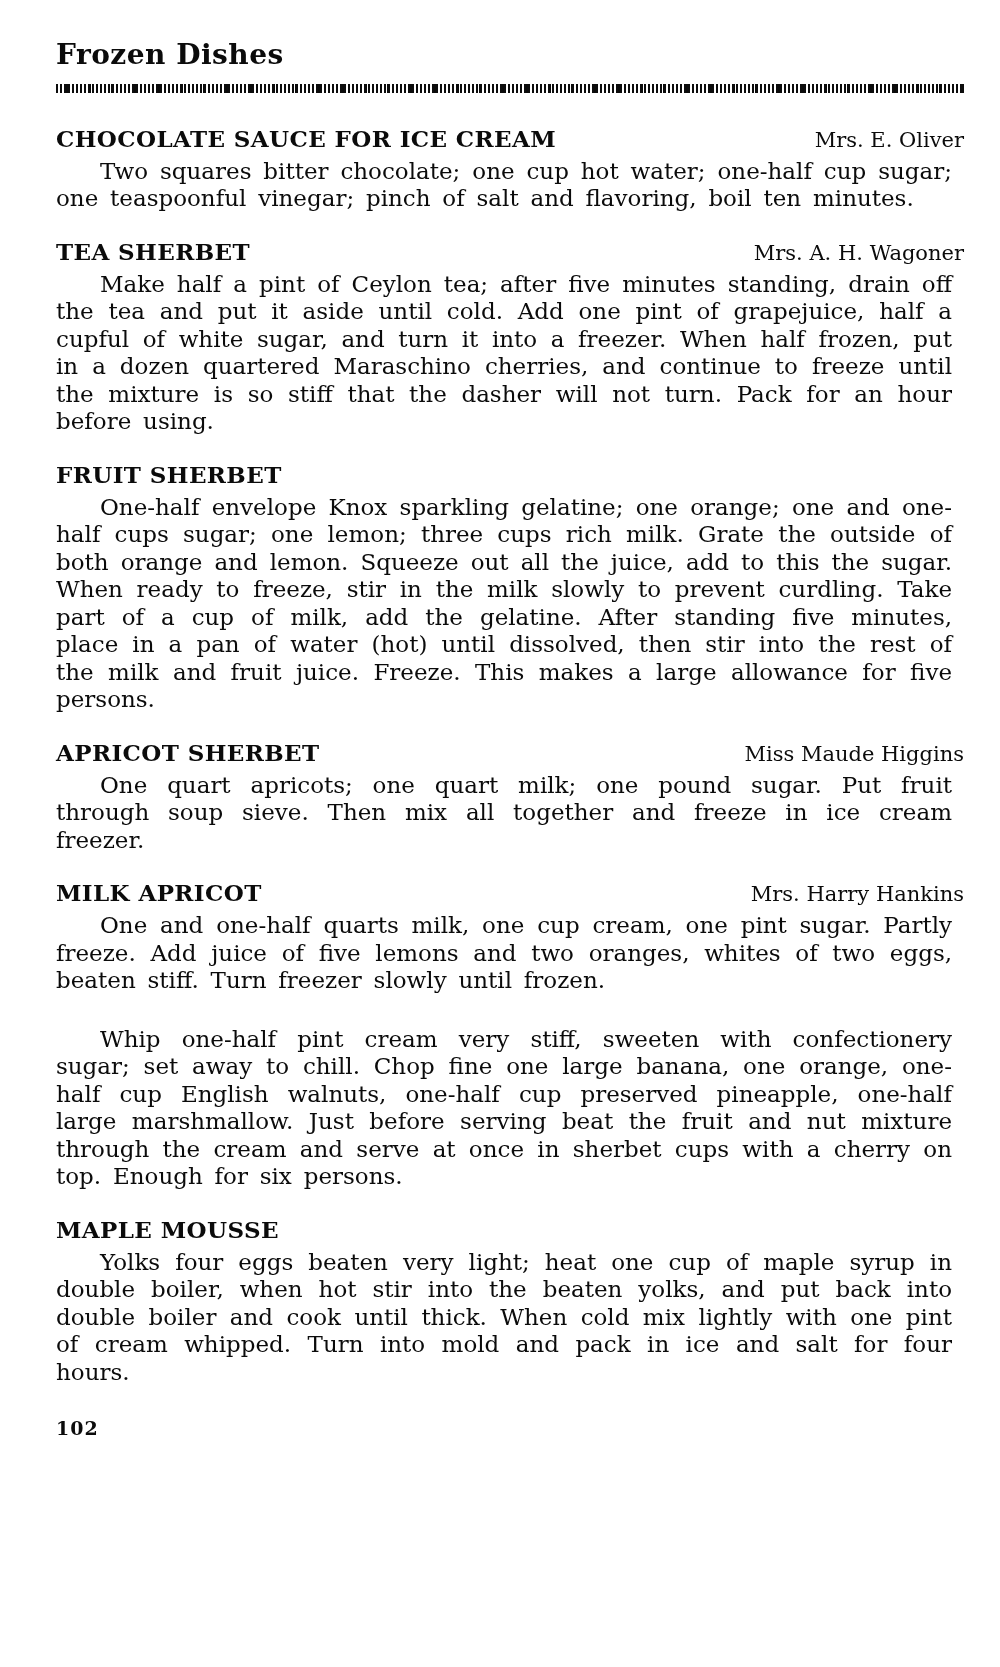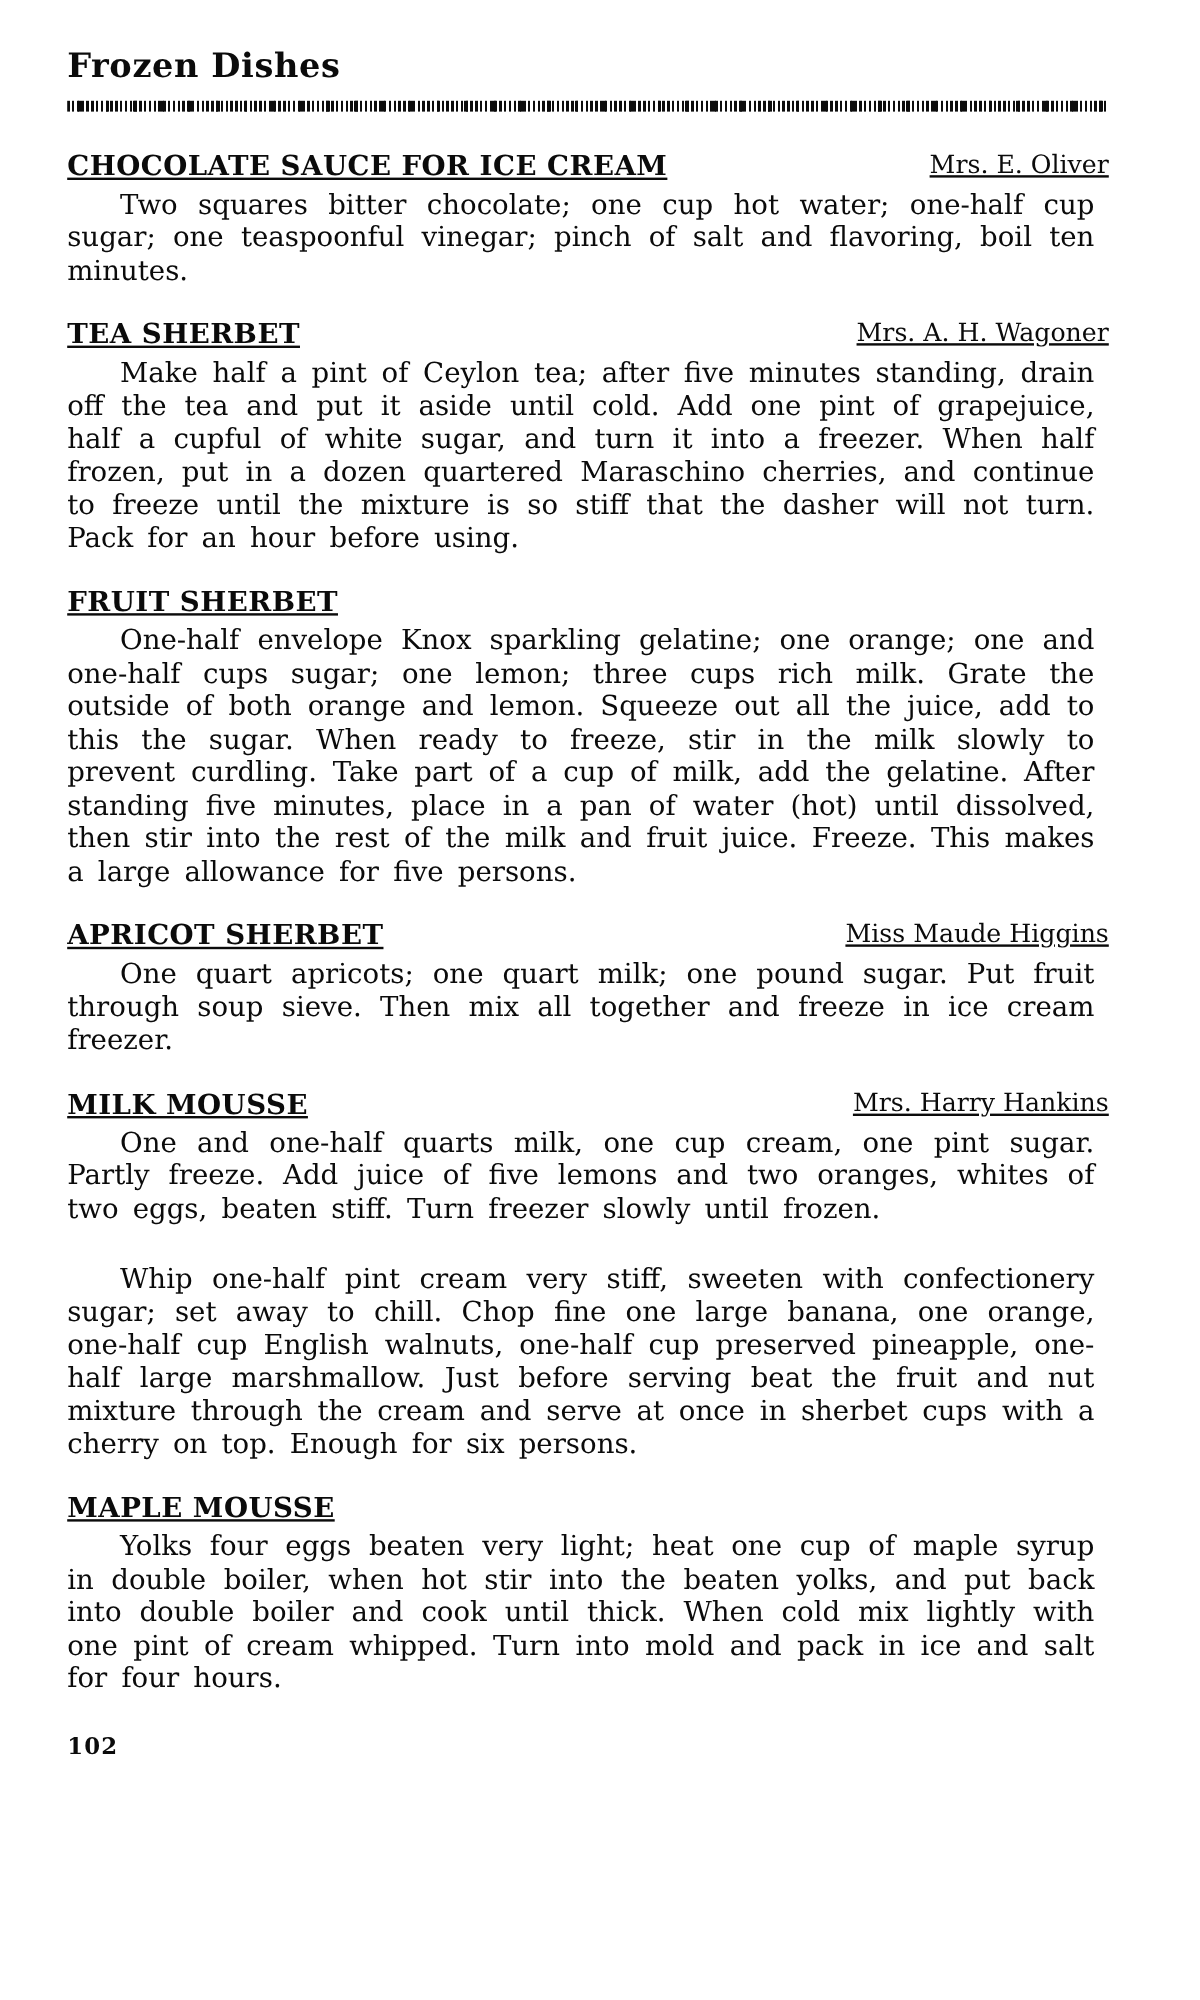--- a/index.html
+++ b/index.html
@@ -11,21 +11,21 @@
     width: 1000px;
     height: 1667px;
     overflow: hidden;
     font-family: "DejaVu Serif", "Liberation Serif", serif;
     color: #0b0b0b;
   }
   .page {
     box-sizing: border-box;
     width: 1000px;
     height: 1667px;
-    padding: 40px 76px 0 56px;
+    padding: 40px 36px 0 56px;
     display: flex;
     flex-direction: column;
   }
   .chapter-title {
     font-size: 28px;
     font-weight: bold;
     letter-spacing: 0.5px;
     margin: 0 0 13px 0;
     line-height: 1.1;
   }
@@ -36,22 +36,21 @@
       repeating-linear-gradient(90deg, #0c0c0c 0px, #0c0c0c 2px, transparent 2px, transparent 4px),
       repeating-linear-gradient(90deg, transparent 0px, transparent 9px, #0c0c0c 9px, #0c0c0c 12px, transparent 12px, transparent 23px);
     margin-bottom: 32px;
   }
   .recipe {
     margin-bottom: 25px;
   }
   .recipe-head {
     display: flex;
     justify-content: space-between;
-    align-items: flex-start;
-    text-decoration: underline;
+    align-items: flex-end;
   }
   .recipe-title {
     font-size: 23px;
     font-weight: bold;
     letter-spacing: 0.4px;
     white-space: nowrap;
   }
   .recipe-attribution {
     font-size: 21px;
     font-weight: normal;
@@ -108,21 +107,21 @@
   <section class="recipe">
     <div class="recipe-head">
       <span class="recipe-title">APRICOT SHERBET</span>
       <span class="recipe-attribution">Miss Maude Higgins</span>
     </div>
     <p class="recipe-body">One quart apricots; one quart milk; one pound sugar.  Put fruit through soup sieve.  Then mix all together and freeze in ice cream freezer.</p>
   </section>
 
   <section class="recipe">
     <div class="recipe-head">
-      <span class="recipe-title">MILK MOUSSE</span>
+      <span class="recipe-title">MILK APRICOT</span>
       <span class="recipe-attribution">Mrs. Harry Hankins</span>
     </div>
     <p class="recipe-body">One and one-half quarts milk, one cup cream, one pint sugar.  Partly freeze.  Add juice of five lemons and two oranges, whites of two eggs, beaten stiff.  Turn freezer slowly until frozen.</p>
   </section>
 
   <section class="recipe">
     <p class="recipe-body">Whip one-half pint cream very stiff, sweeten with confectionery sugar; set away to chill.  Chop fine one large banana, one orange, one-half cup English walnuts, one-half cup preserved pineapple, one-half large marshmallow.  Just before serving beat the fruit and nut mixture through the cream and serve at once in sherbet cups with a cherry on top.  Enough for six persons.</p>
   </section>
 
   <section class="recipe">

